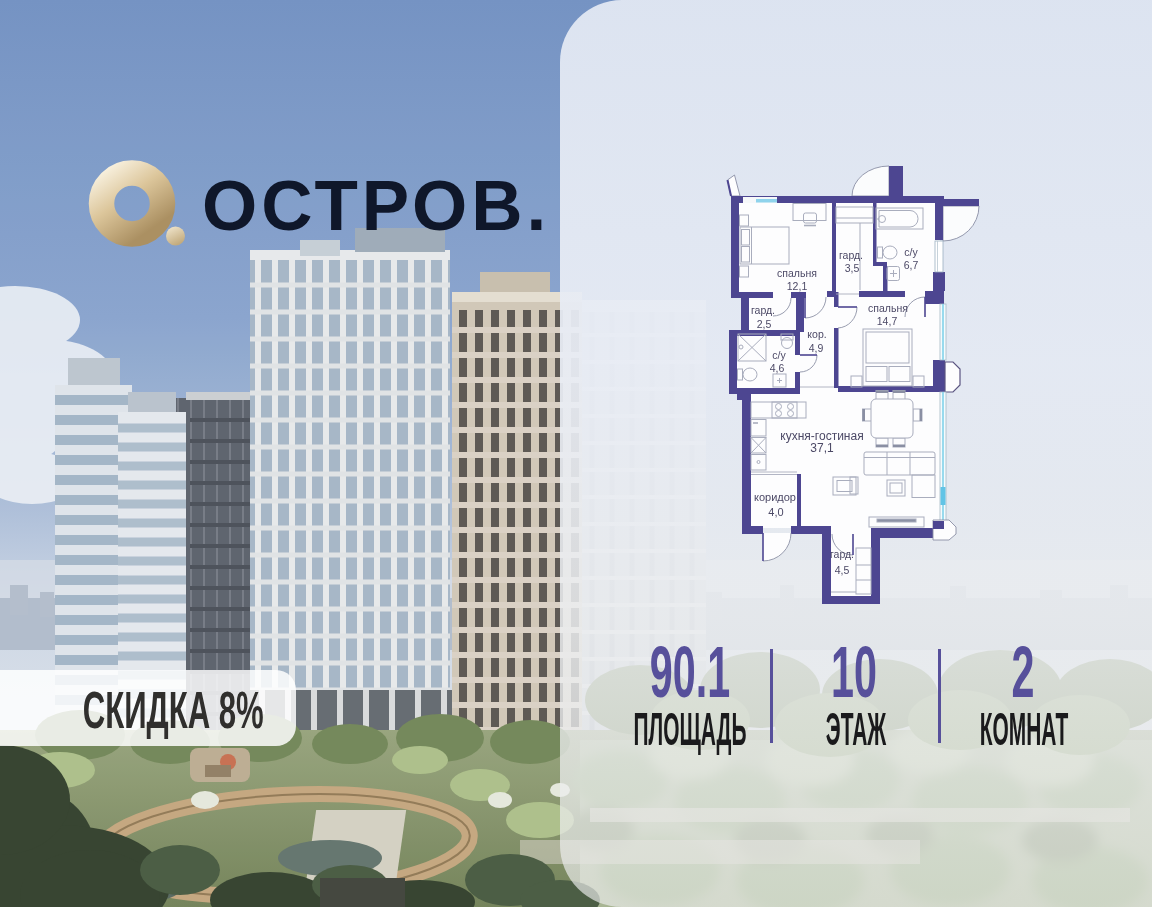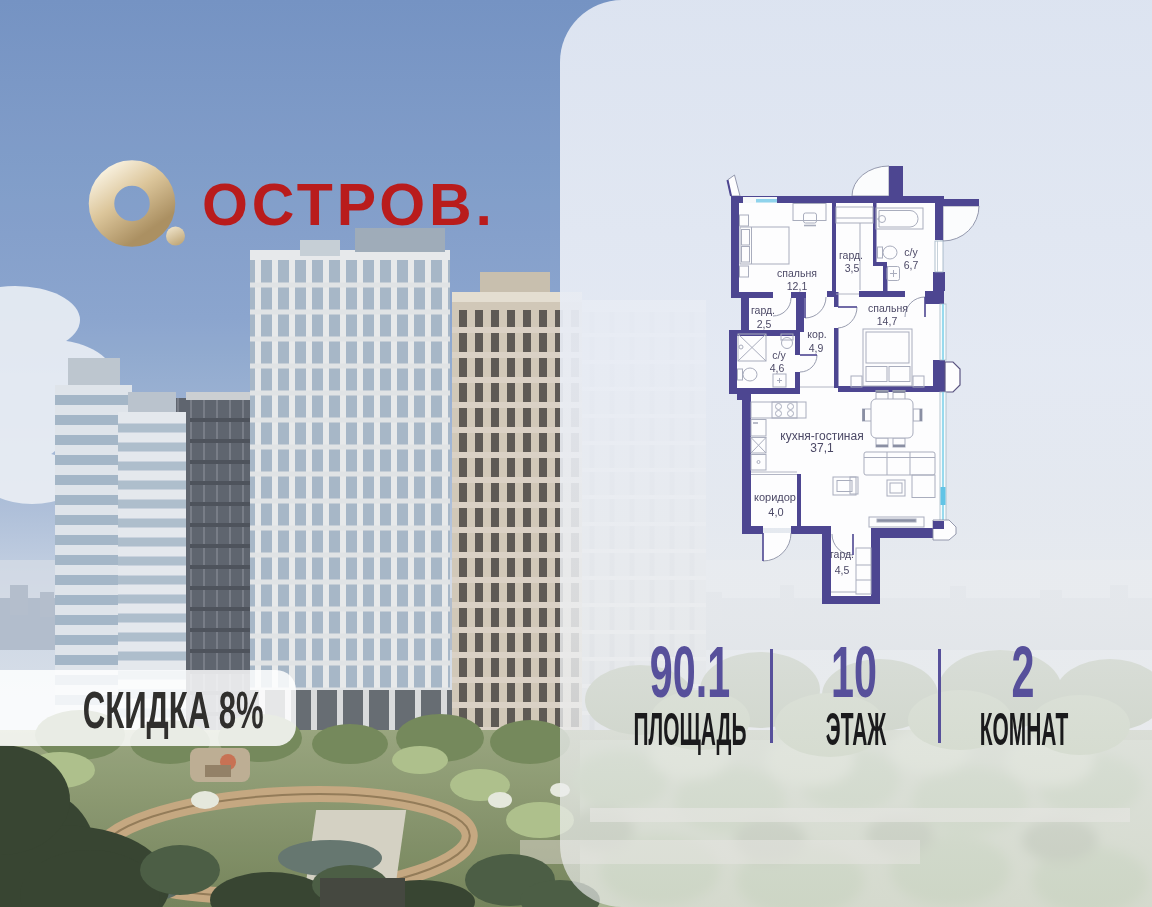--- a/index.html
+++ b/index.html
@@ -4,21 +4,21 @@
 <style>
 html,body{margin:0;padding:0}
 body{width:1152px;height:907px;overflow:hidden;position:relative;font-family:"Liberation Sans",sans-serif;background:#dfe5ee}
 .abs{position:absolute}
 #panel{position:absolute;left:560px;top:0;width:592px;height:907px;border-radius:62px 0 0 62px;background:linear-gradient(180deg,rgba(226,232,243,.95) 0%,rgba(233,237,245,.94) 40%,rgba(236,238,240,.86) 68%,rgba(236,237,236,.66) 100%)}
 .num{position:absolute;font-weight:700;font-size:73px;color:#57509b;transform:scaleX(.565);width:300px;text-align:center;line-height:73px;white-space:nowrap}
 .lbl{position:absolute;font-weight:700;font-size:47px;color:#1a1a1c;transform:scaleX(.445);width:300px;text-align:center;line-height:47px;white-space:nowrap}
 .vdiv{position:absolute;width:3px;height:94px;background:#57509b;top:649px}
 #badge{position:absolute;left:0;top:670px;width:296px;height:76px;background:rgba(255,255,255,.84);border-radius:0 20px 20px 0}
 #badgetxt{position:absolute;left:25px;top:685px;width:296px;text-align:center;font-weight:700;font-size:51px;color:#302f2d;transform:scaleX(.61);line-height:51px;white-space:nowrap}
-#logotxt{position:absolute;left:202px;top:176px;font-weight:700;font-size:59px;color:#b91c1c;letter-spacing:3.9px;line-height:59px;white-space:nowrap}
+#logotxt{position:absolute;left:202px;top:176px;font-weight:700;font-size:71px;color:#0f172a;letter-spacing:3.9px;line-height:59px;white-space:nowrap}
 </style>
 </head>
 <body>
 
 <svg class="abs" style="left:0;top:0" width="1152" height="907" viewBox="0 0 1152 907">
 <defs>
 <linearGradient id="sky" x1="0" y1="0" x2="0" y2="1">
 <stop offset="0" stop-color="#6d8dc0"></stop>
         <stop offset="0.35" stop-color="#84a0cb"></stop>
 <stop offset="0.55" stop-color="#a7bad6"></stop>

